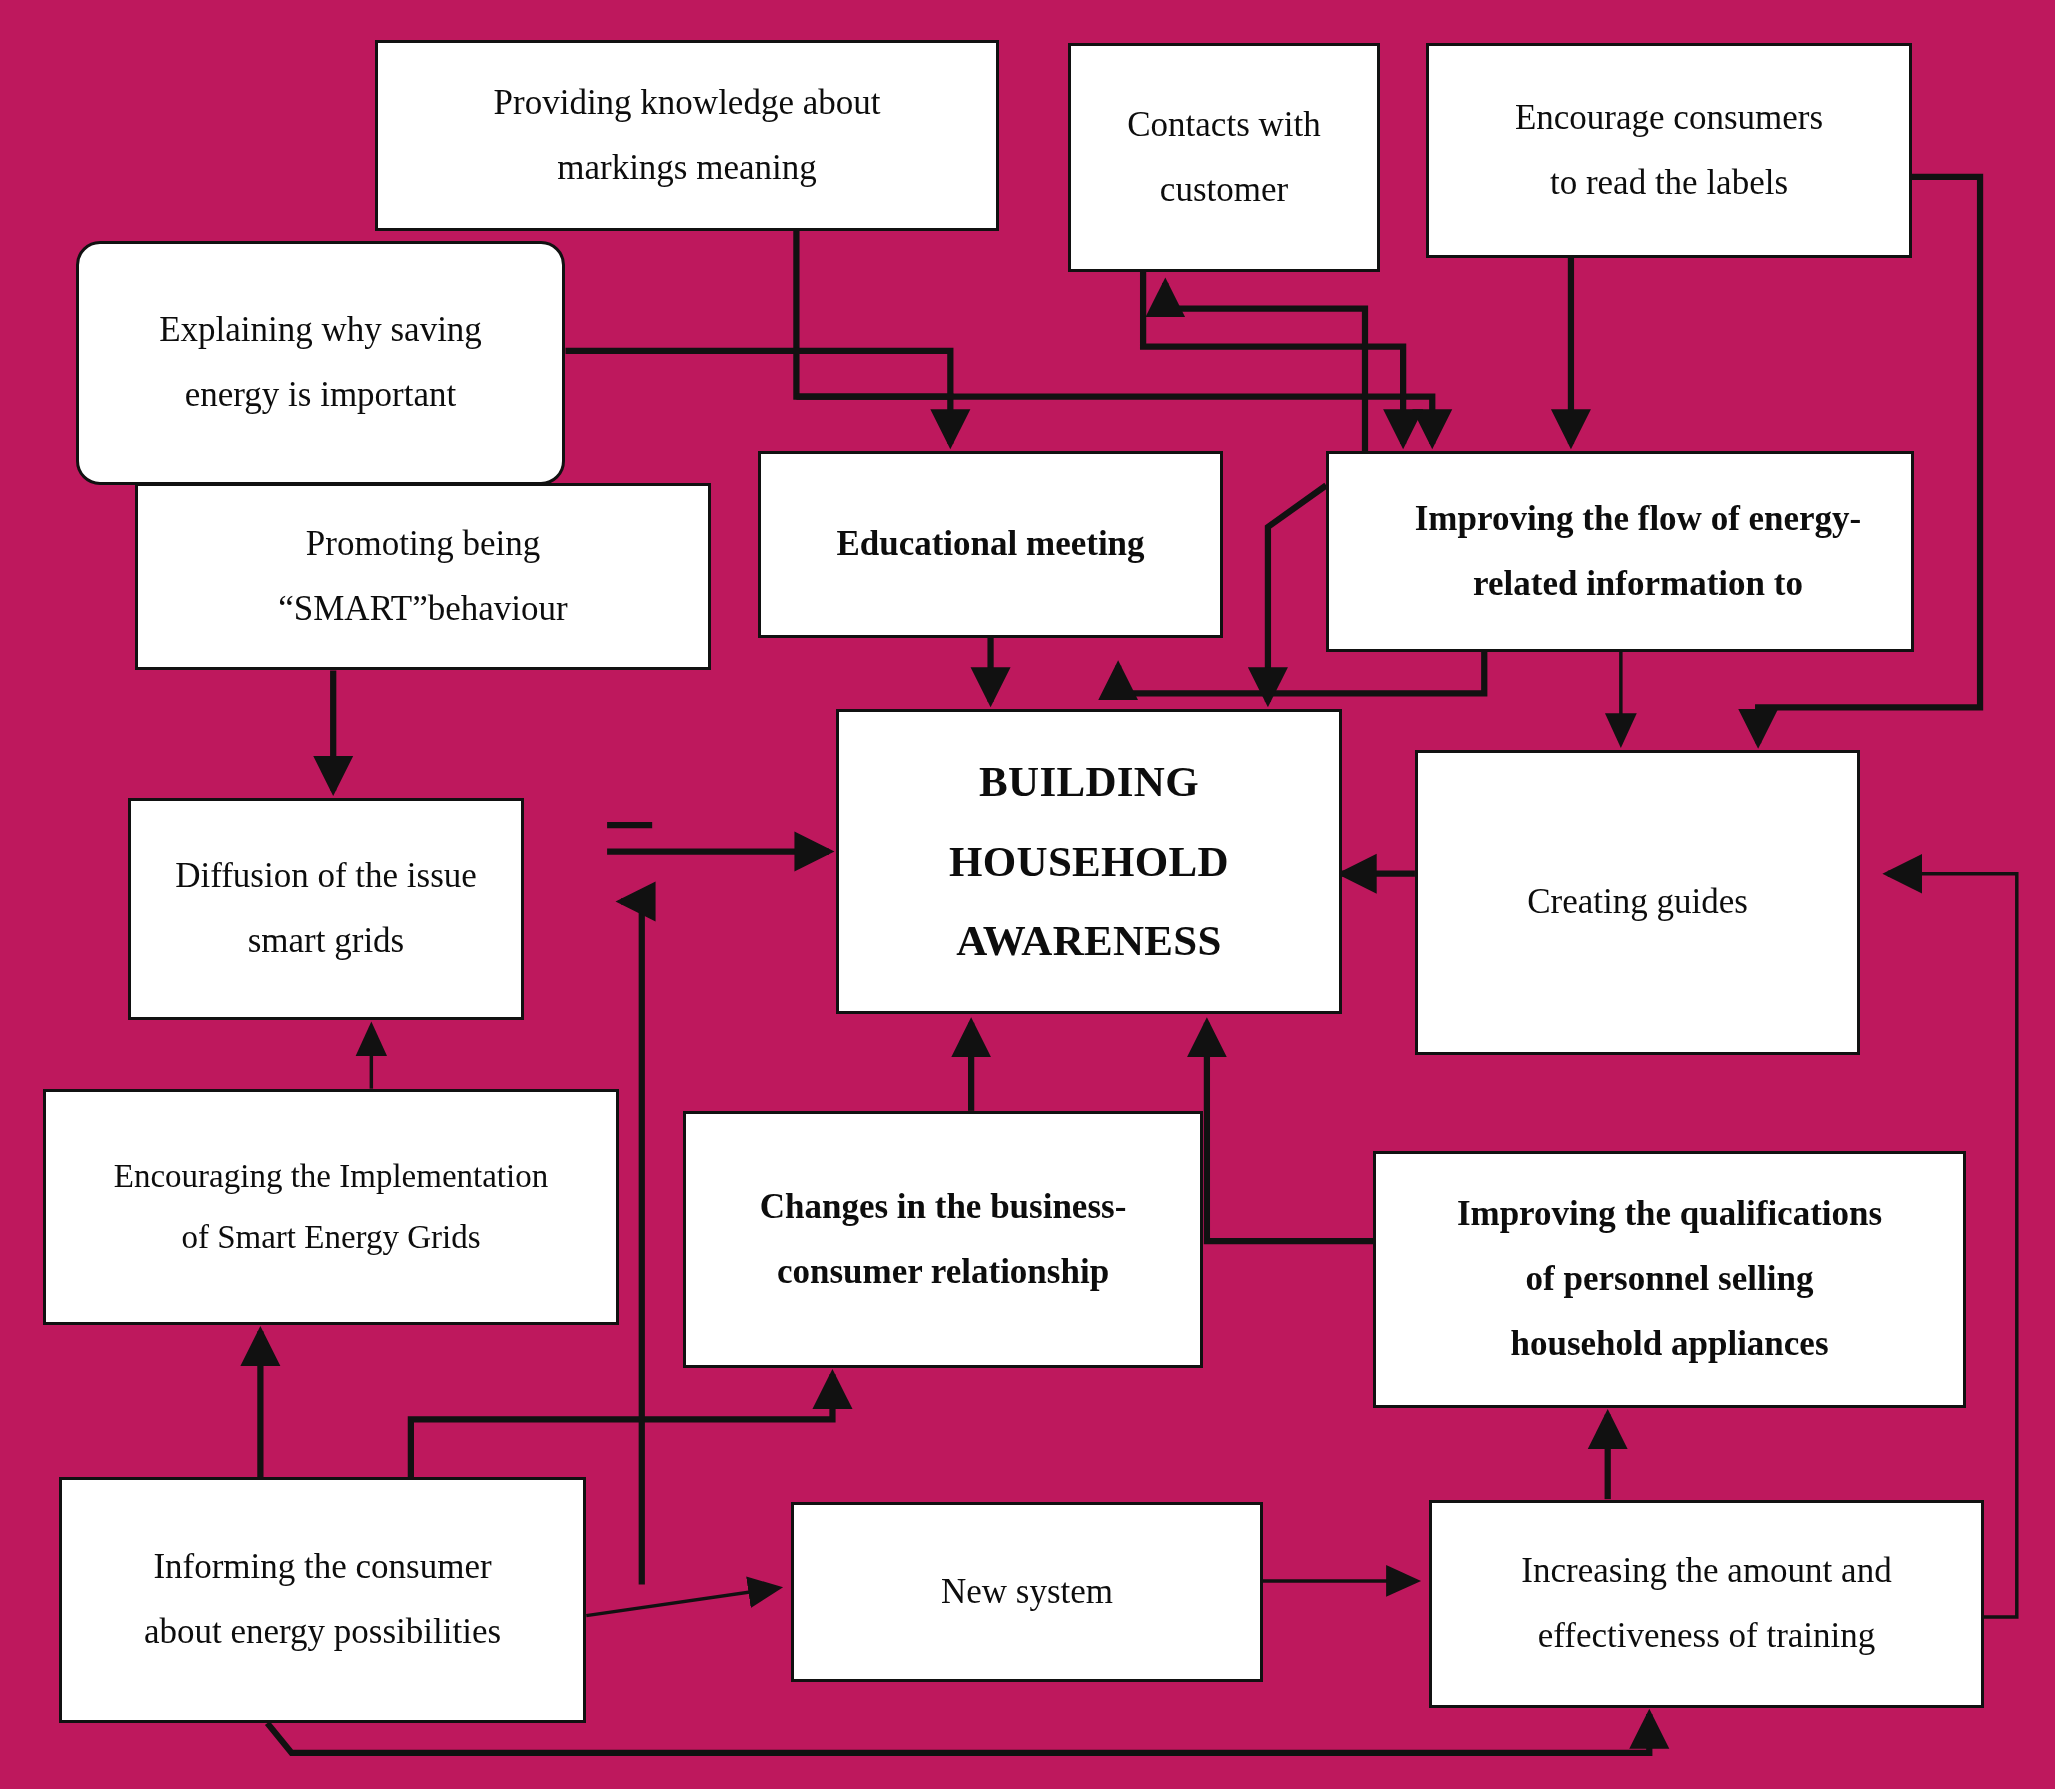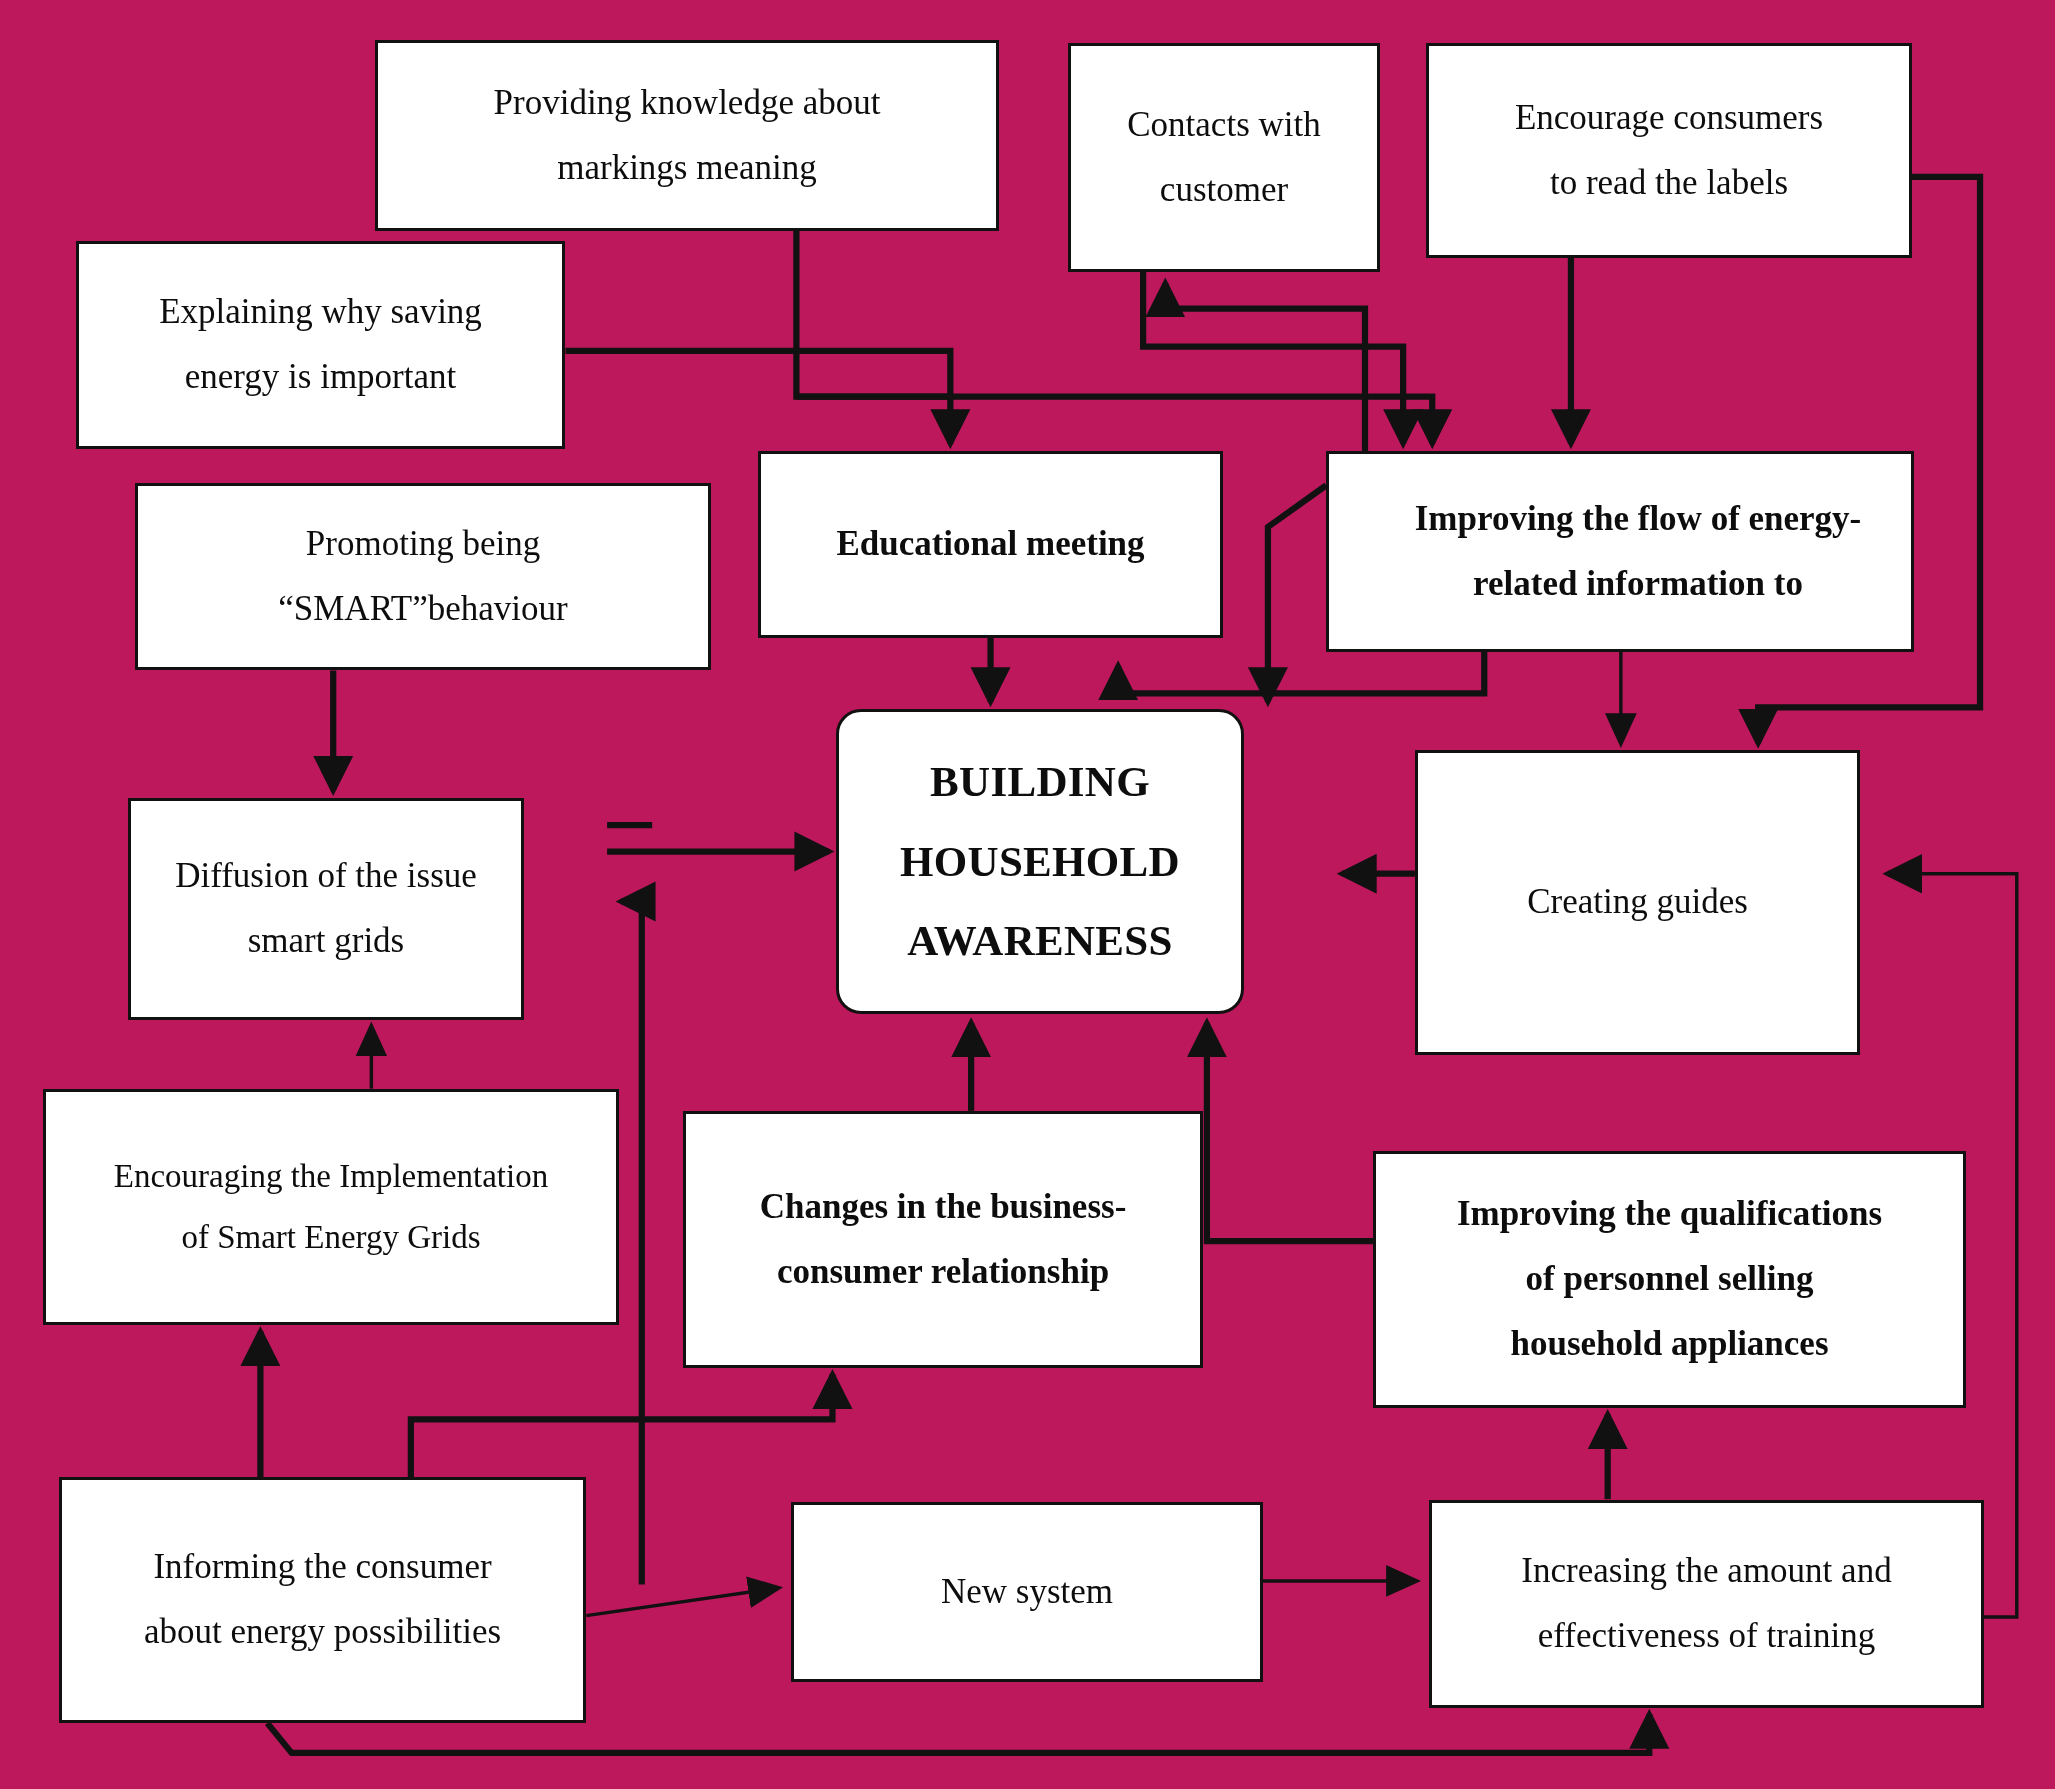--- a/index.html
+++ b/index.html
@@ -130,40 +130,40 @@
   <div class="node" style="left:1068px;top:43px;width:312px;height:229px;">
     <span class="label t-normal">Contacts with
 customer</span>
   </div>
 
   <div class="node" style="left:1426px;top:43px;width:486px;height:215px;">
     <span class="label t-normal">Encourage consumers
 to read the labels</span>
   </div>
 
-  <div class="node" style="left:76px;top:241px;width:489px;height:208px;">
+  <div class="node" style="left:76px;top:241px;width:489px;height:244px;border-radius:24px;">
     <span class="label t-normal">Explaining why saving
 energy is important</span>
   </div>
 
   <div class="node" style="left:135px;top:483px;width:576px;height:187px;">
     <span class="label t-normal">Promoting being
 “SMART”behaviour</span>
   </div>
 
   <div class="node" style="left:758px;top:451px;width:465px;height:187px;">
     <span class="label t-bold">Educational meeting</span>
   </div>
 
   <div class="node" style="left:1326px;top:451px;width:588px;height:201px;padding-left:36px;">
     <span class="label t-bold">Improving the flow of energy-
 related information to</span>
   </div>
 
-  <div class="node" style="left:836px;top:709px;width:408px;height:305px;border-radius:25px;">
+  <div class="node" style="left:836px;top:709px;width:506px;height:305px;">
     <span class="label t-hero">BUILDING
 HOUSEHOLD
 AWARENESS</span>
   </div>
 
   <div class="node" style="left:1415px;top:750px;width:445px;height:305px;">
     <span class="label t-normal">Creating guides</span>
   </div>
 
   <div class="node" style="left:128px;top:798px;width:396px;height:222px;">

